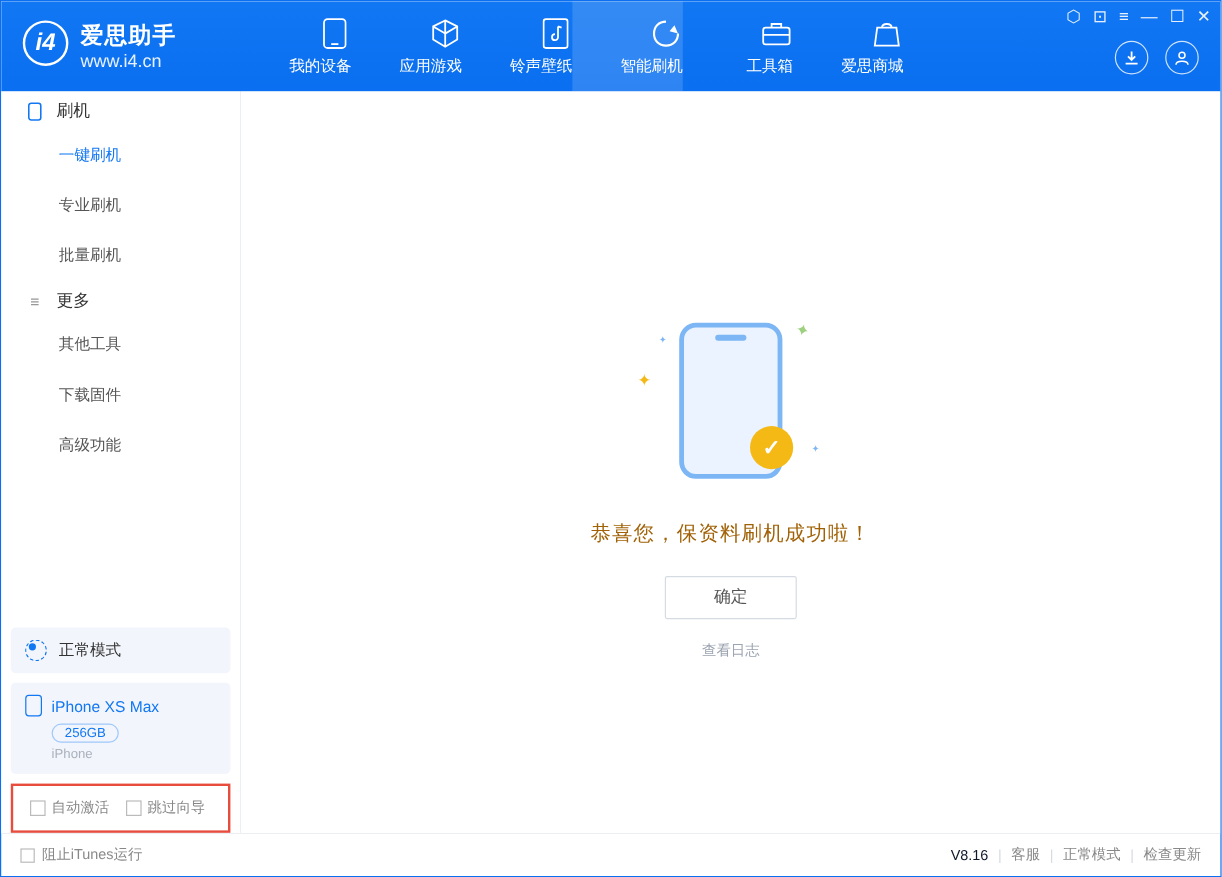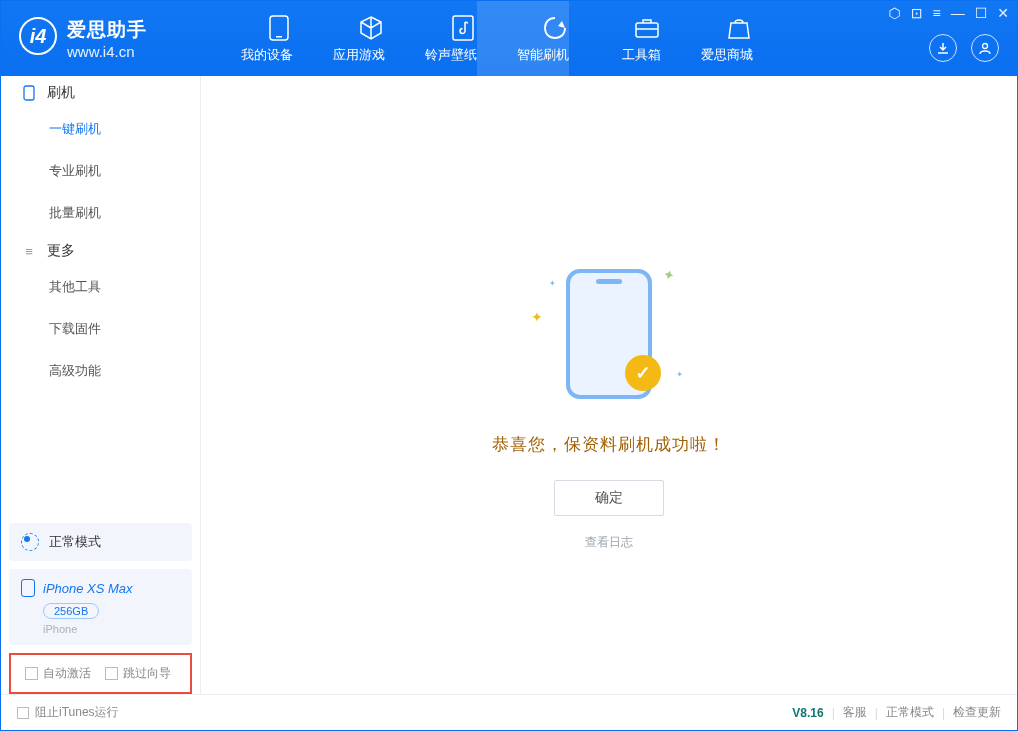--- a/index.html
+++ b/index.html
@@ -31,21 +31,21 @@
 .side-header .hicon { width: 16px; height: 16px; margin-right: 10px; display: flex; align-items: center; justify-content: center; color: #999; font-size: 13px; }
 .side-item { padding: 12px 0 12px 48px; color: #555; font-size: 13px; cursor: pointer; }
 .side-item.active { color: #1277f3; }
 
 .side-bottom { margin-top: auto; }
 .mode-row, .device-row { margin: 0 8px 8px; background: #f2f5fb; border-radius: 4px; padding: 10px 12px; }
 .mode-row { display: flex; align-items: center; color: #333; font-size: 13px; }
 .mode-row .micon { width: 18px; height: 18px; border: 1.5px dashed #1277f3; border-radius: 50%; margin-right: 10px; position: relative; }
 .mode-row .micon::after { content: ""; width: 6px; height: 6px; background: #1277f3; border-radius: 50%; position: absolute; top: 2px; left: 2px; }
 .device-row { font-size: 13px; }
-.device-row .dname { color: #1277f3; font-weight: 500; display: flex; align-items: center; font-style: italic; }
+.device-row .dname { color: #1277f3; font-weight: 500; display: flex; align-items: center; }
 .device-row .dicon { width: 14px; height: 18px; border: 1.5px solid #1277f3; border-radius: 3px; margin-right: 8px; }
 .device-row .cap { display: inline-block; margin-top: 6px; margin-left: 22px; padding: 1px 10px; border: 1px solid #9ec8fb; border-radius: 10px; color: #1277f3; font-size: 11px; }
 .device-row .dtype { margin-top: 4px; margin-left: 22px; color: #aab2bd; font-size: 11px; }
 
 .check-row { padding: 10px 14px; border: 2px solid #e74c3c; margin: 6px 8px 0; display: flex; gap: 14px; font-size: 12px; color: #888; }
 .check-row label { display: flex; align-items: center; cursor: pointer; }
 .check-row .cb { width: 13px; height: 13px; border: 1px solid #bbb; margin-right: 5px; }
 
 .main { flex: 1; background: #fff; display: flex; flex-direction: column; align-items: center; justify-content: center; padding-top: 40px; }
 .illus { position: relative; width: 180px; height: 150px; display: flex; align-items: center; justify-content: center; }
@@ -61,21 +61,21 @@
 .success-text { margin-top: 24px; font-size: 17px; color: #a16207; letter-spacing: 1px; }
 .ok-btn { margin-top: 24px; padding: 8px 40px; border: 1px solid #d6dbe3; background: #fff; color: #555; font-size: 14px; cursor: pointer; border-radius: 2px; }
 .log-link { margin-top: 18px; color: #9aa3b0; font-size: 12px; cursor: pointer; }
 
 .footer { height: 36px; border-top: 1px solid #eceef2; display: flex; align-items: center; padding: 0 16px; font-size: 12px; color: #888; gap: 12px; }
 .footer label { display: flex; align-items: center; cursor: pointer; }
 .footer .cb { width: 12px; height: 12px; border: 1px solid #bbb; margin-right: 6px; }
 .footer .right { margin-left: auto; display: flex; align-items: center; gap: 8px; color: #aab2bd; }
 .footer .right .sep { color: #d6dbe3; }
 .footer .right .lk { cursor: pointer; color: #888; }
-.footer .right .ver { color: #0f766e; font-weight: bold; }
+.footer .right .ver { color: #0f172a; }
 </style>
 </head>
 <body>
 
 <div class="header">
   <div class="logo-area">
     <div class="logo-icon">i4</div>
     <div class="logo-text">
       <div class="title">爱思助手</div>
       <div class="subtitle">www.i4.cn</div>

